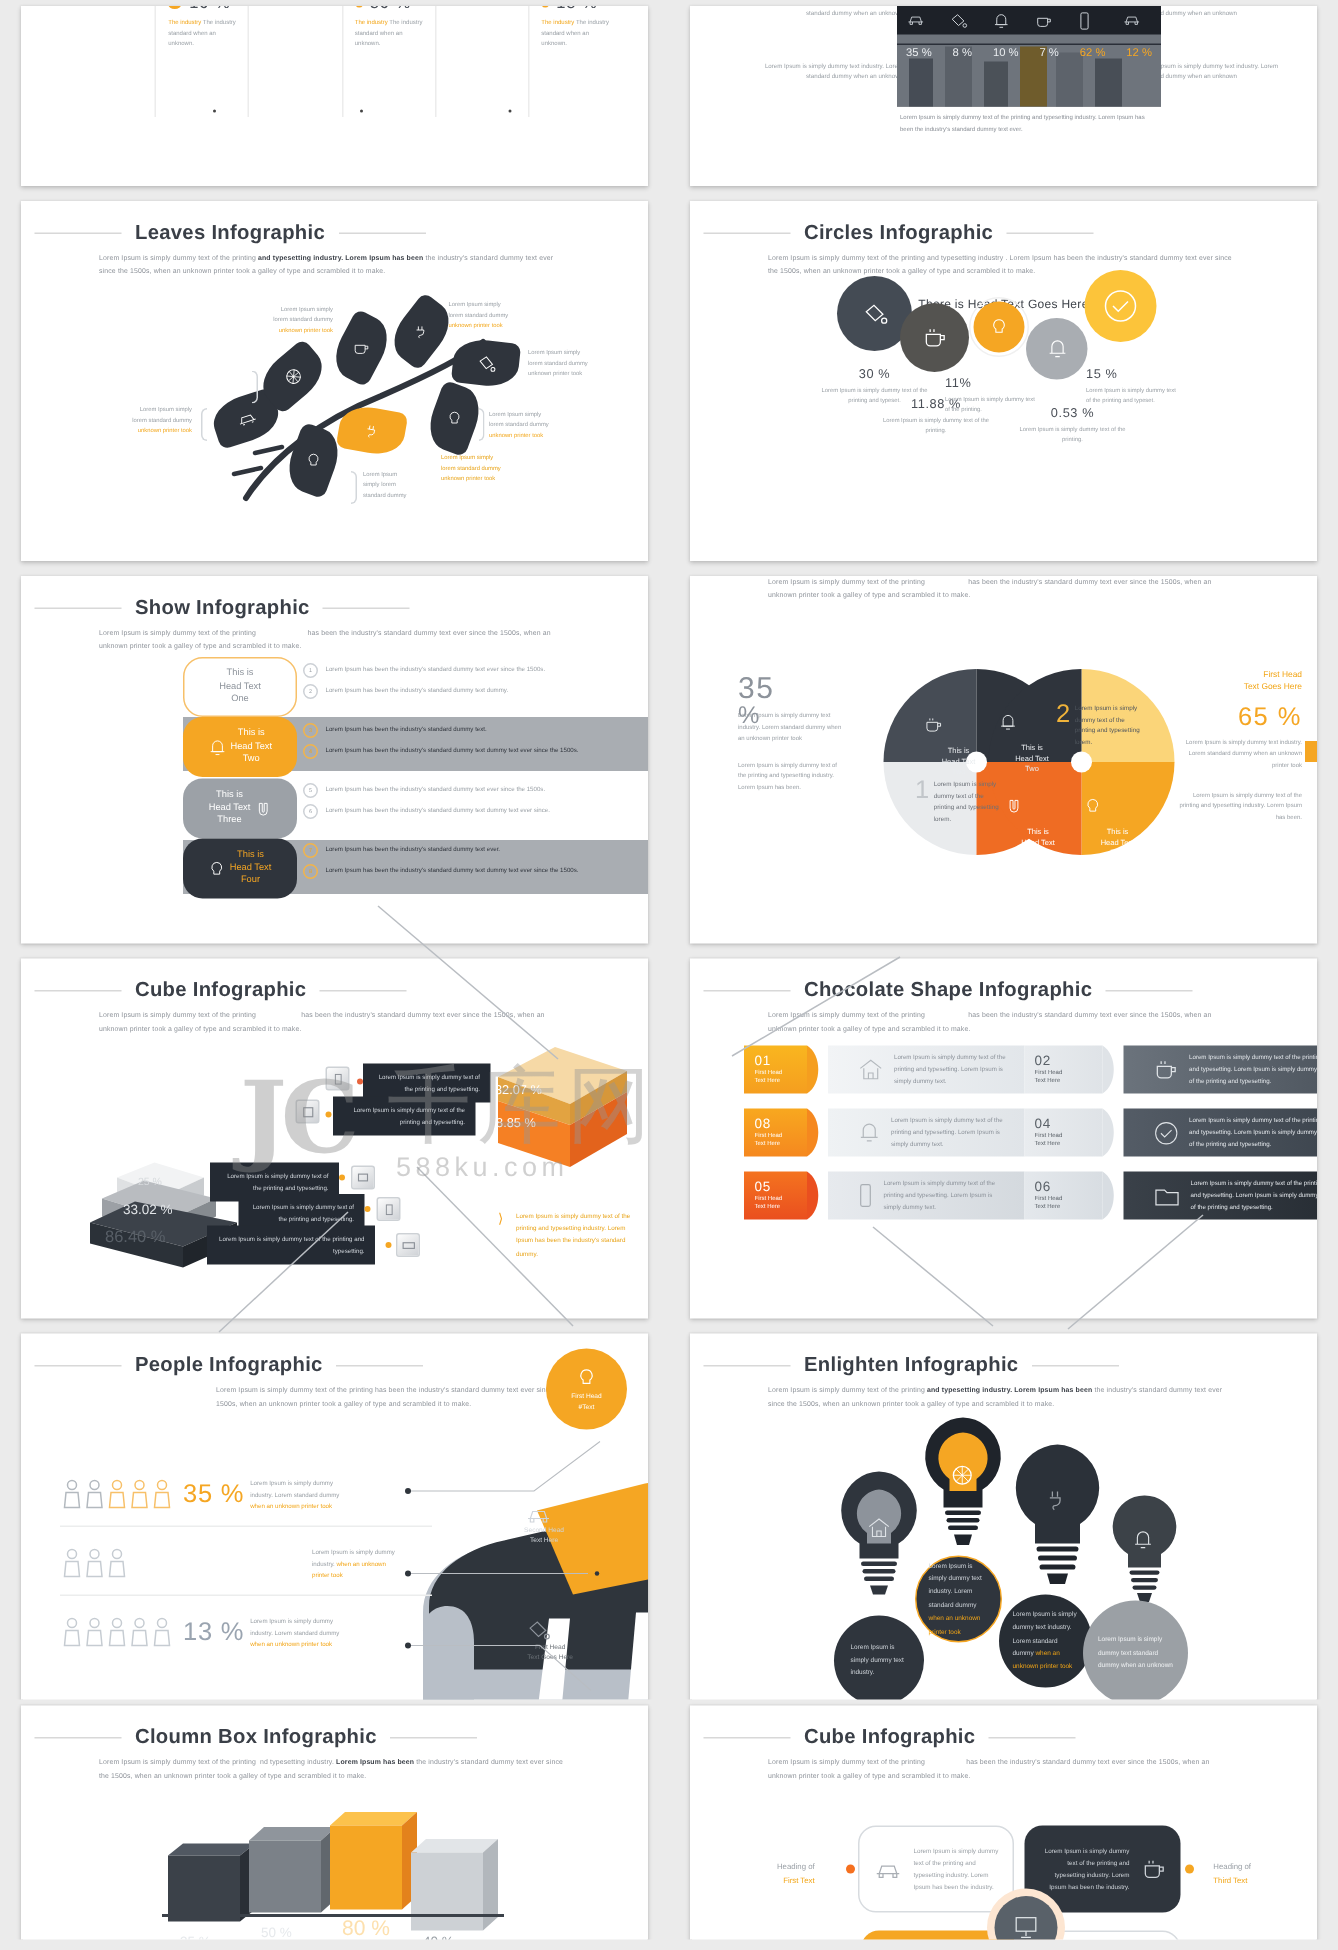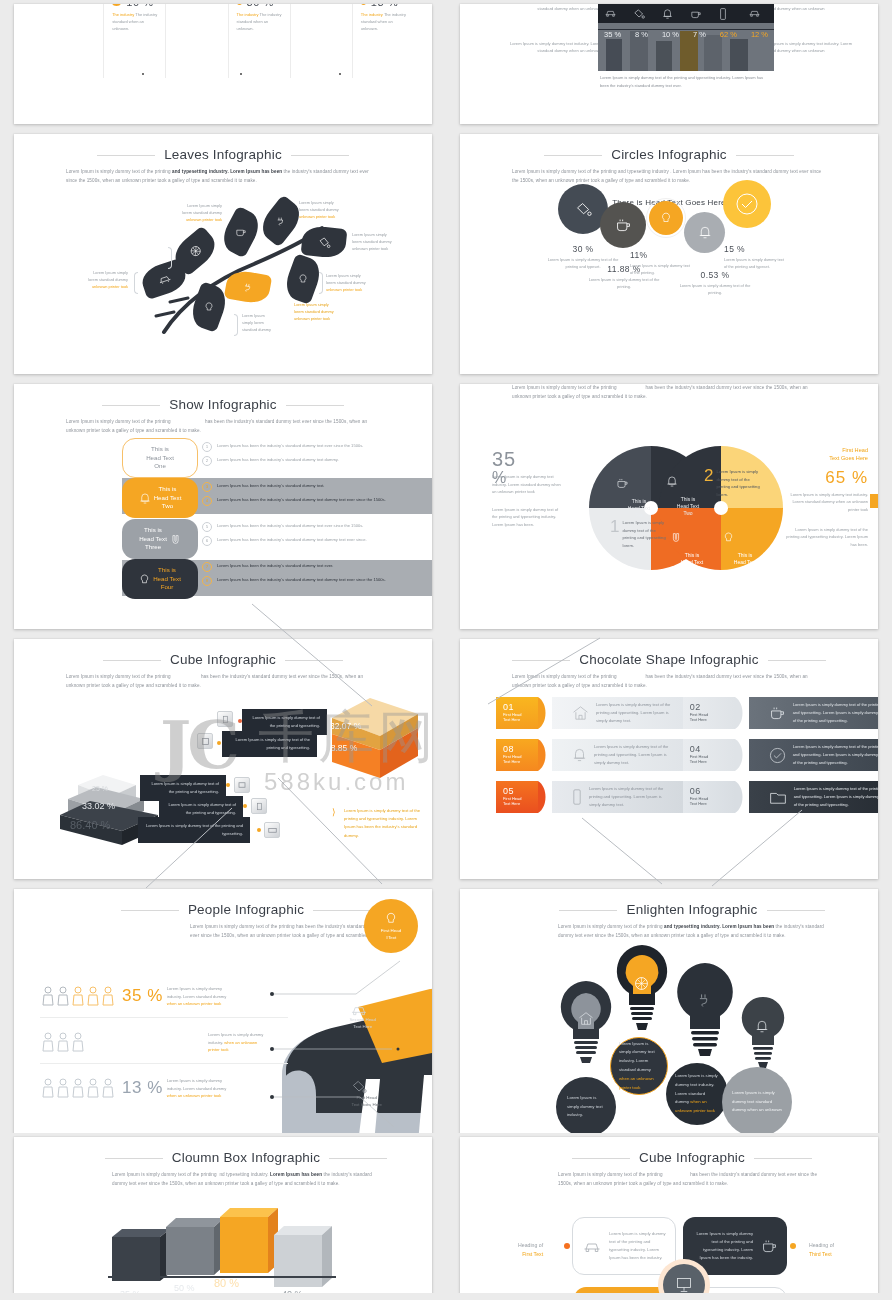--- a/index.html
+++ b/index.html
@@ -17,27 +17,27 @@
     grid-template-columns: 446px 446px;
     grid-auto-rows: 130px 250px 255px 250px 248px 160px;
   }
   .cell { position:relative; overflow:hidden; padding: 6px 10px; }
   .slide {
     position:absolute; left:14px; right:14px; top:4px; bottom:6px;
     background:#fff;
     box-shadow: 0 1px 3px rgba(0,0,0,.20), 0 0 0 1px rgba(0,0,0,.02);
     overflow:hidden;
   }
-  .slide.bleed-b { bottom:-120px;padding-left:46px; }
+  .slide.bleed-b { bottom:-120px; }
 
   
   .s-title {
-    text-align:center; font-size:13.5px; color:#3a3f47;
+    text-align:left; font-size:13.5px; color:#3a3f47;
     letter-spacing:.2px; margin: 13px 0 6px; position:relative;
-    font-weight:400;
+    font-weight:700;
   }
   .s-title .rule { display:inline-block; width:58px; height:1px; background:#d8d8d8; vertical-align:middle; margin:0 9px; }
   .s-sub {
     font-size:4.6px; line-height:1.95; color:#8d9299; margin: 0 52px 0 52px;
     letter-spacing:.1px;
   }
   .s-sub b { color:#3a3f47; }
   .or { color:#f2a516; }
 
   
@@ -144,21 +144,21 @@
   
   .bq { position:absolute; border-radius:12px; display:flex; align-items:center; }
   .bq-tx { font-size:4.2px; line-height:1.95; }
   .bq-side { position:absolute; font-size:5.2px; line-height:1.6; }
 
   
   .wm { position:absolute; left:0; top:0; width:892px; height:1300px; pointer-events:none; }
   .wm-logo { position:absolute; left:148px; top:706px; font-size:66px; color:rgba(140,140,140,.42);
              font-weight:bold; font-family:"DejaVu Serif", serif; letter-spacing:-4px;margin-left:12px; }
   .wm-cn { position:absolute; left:258px; top:700px; font-size:56px; color:rgba(150,150,150,.42); letter-spacing:4px; }
-  .wm-url { position:absolute; left:264px; top:768px; font-size:24px; color:rgba(150,150,150,.45); letter-spacing:3px; }
+  .wm-url { position:absolute; left:264px; top:768px; font-size:18px; color:rgba(150,150,150,.45); letter-spacing:3px; }
 </style>
 </head>
 <body>
 
 <div class="grid">
 
   <div class="cell">
     <div class="slide">
       <div class="p1-cols">
 
@@ -1105,21 +1105,21 @@
         <polygon points="118,12 166,12 166,68 118,68" fill="#f5a623"></polygon>
         <polygon points="166,12 176,3 176,59 166,68" fill="#e3821c"></polygon>
 
         <polygon points="172,30 220,30 230,21 182,21" fill="#e2e5e8"></polygon>
         <polygon points="172,30 220,30 220,82 172,82" fill="#cdd1d5"></polygon>
         <polygon points="220,30 230,21 230,73 220,82" fill="#b2b7bc"></polygon>
         <line x1="6" y1="72" x2="234" y2="72" stroke="#3b4149" stroke-width="2"></line>
       </svg>
       <div style="position:absolute; left:106px; top:152px; color:#e6e9ec; font-size:9px">35 %</div>
       <div style="position:absolute; left:160px; top:146px; color:#e6e9ec; font-size:9px">50 %</div>
-      <div style="position:absolute; left:200px; top:140px; color:#fde0ae; font-size:11px">80 %</div>
+      <div style="position:absolute; left:214px; top:140px; color:#fde0ae; font-size:14px">80 %</div>
       <div style="position:absolute; left:268px; top:152px; color:#9aa0a6; font-size:9px">40 %</div>
     </div>
   </div>
 
   <div class="cell">
     <div class="slide bleed-b">
       <div class="s-title">
         <span class="rule"></span><span>Cube Infographic</span><span class="rule"></span>
       </div>
       <div class="s-sub">

